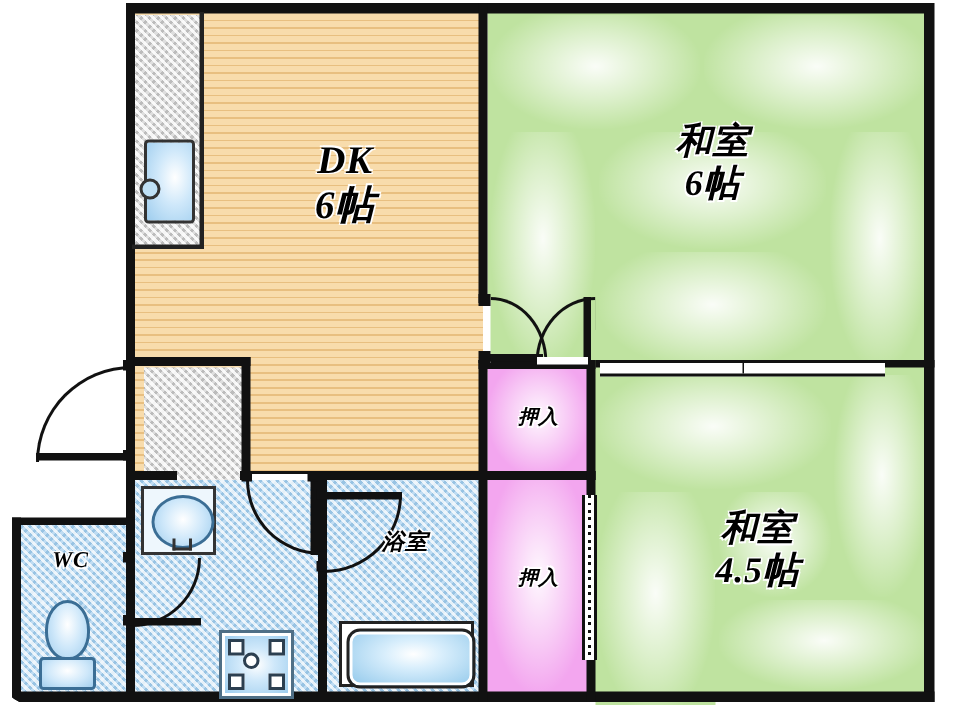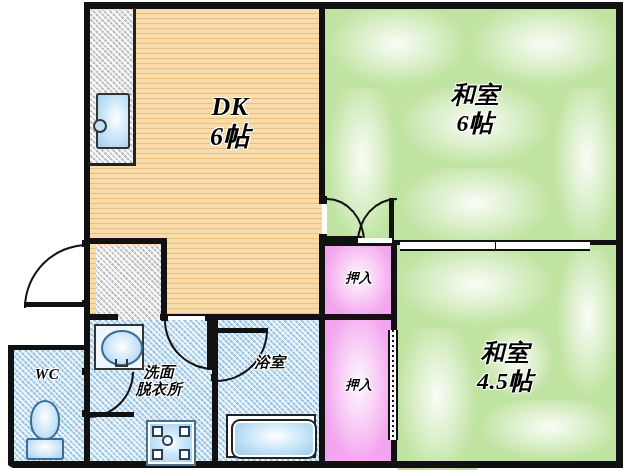--- a/index.html
+++ b/index.html
@@ -331,22 +331,20 @@
 6帖</div>
 
   <div class="label lbl-room" style="left:405px; top:82px; width:140px;">和室
 6帖</div>
 
   <div class="label lbl-room" style="left:425px; top:340px; width:160px;">和室
 4.5帖</div>
 
   <div class="label lbl-wc" style="left:16px; top:366px; width:62px;">WC</div>
 
-  <div class="label lbl-sm" style="left:128px; top:364px; width:62px;">洗面
-脱衣所</div>
 
   <div class="label lbl-sm" style="left:240px; top:354px; width:60px;">浴室</div>
 
   <div class="label lbl-xs" style="left:330px; top:271px; width:58px;">押入</div>
 
   <div class="label lbl-xs" style="left:330px; top:378px; width:58px;">押入</div>
 
 </div>
 
 </body></html>

